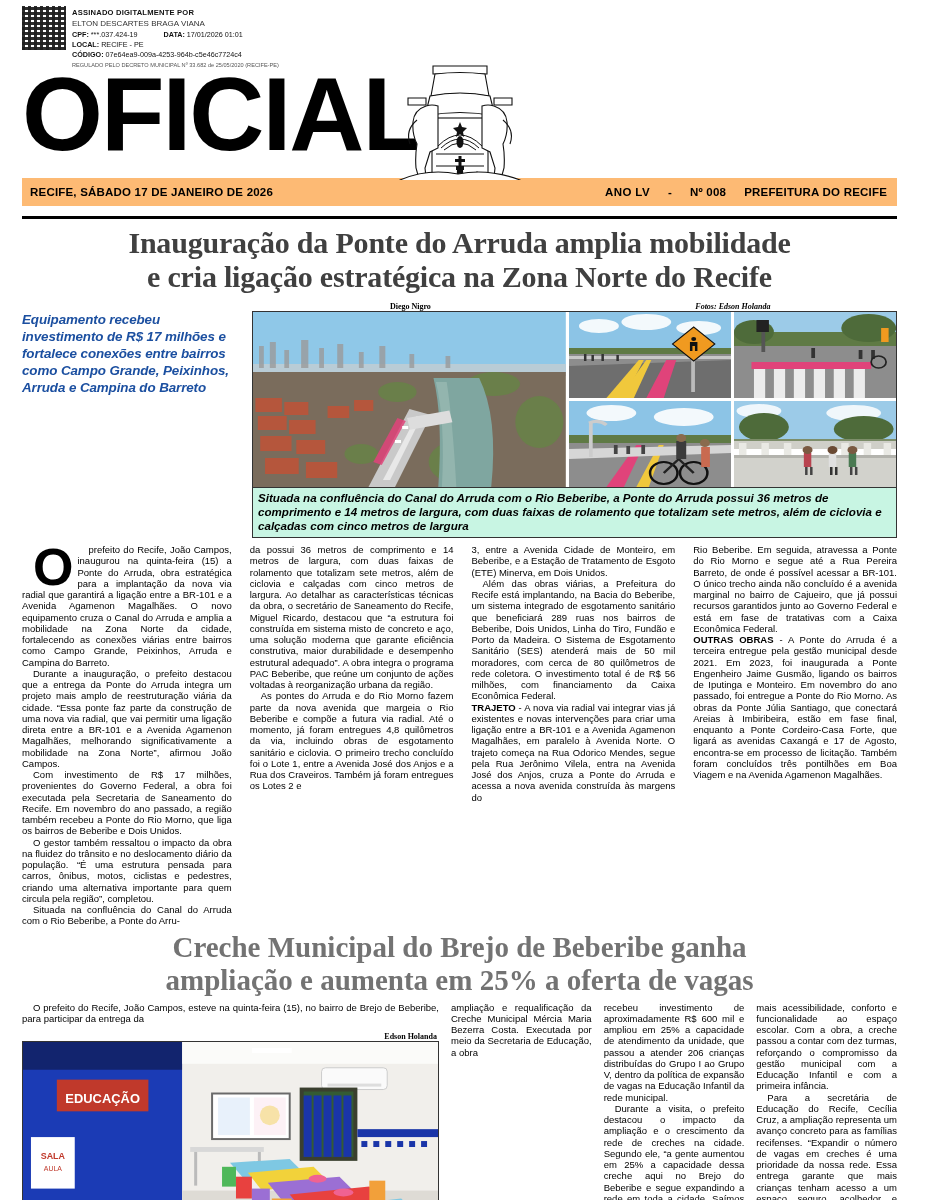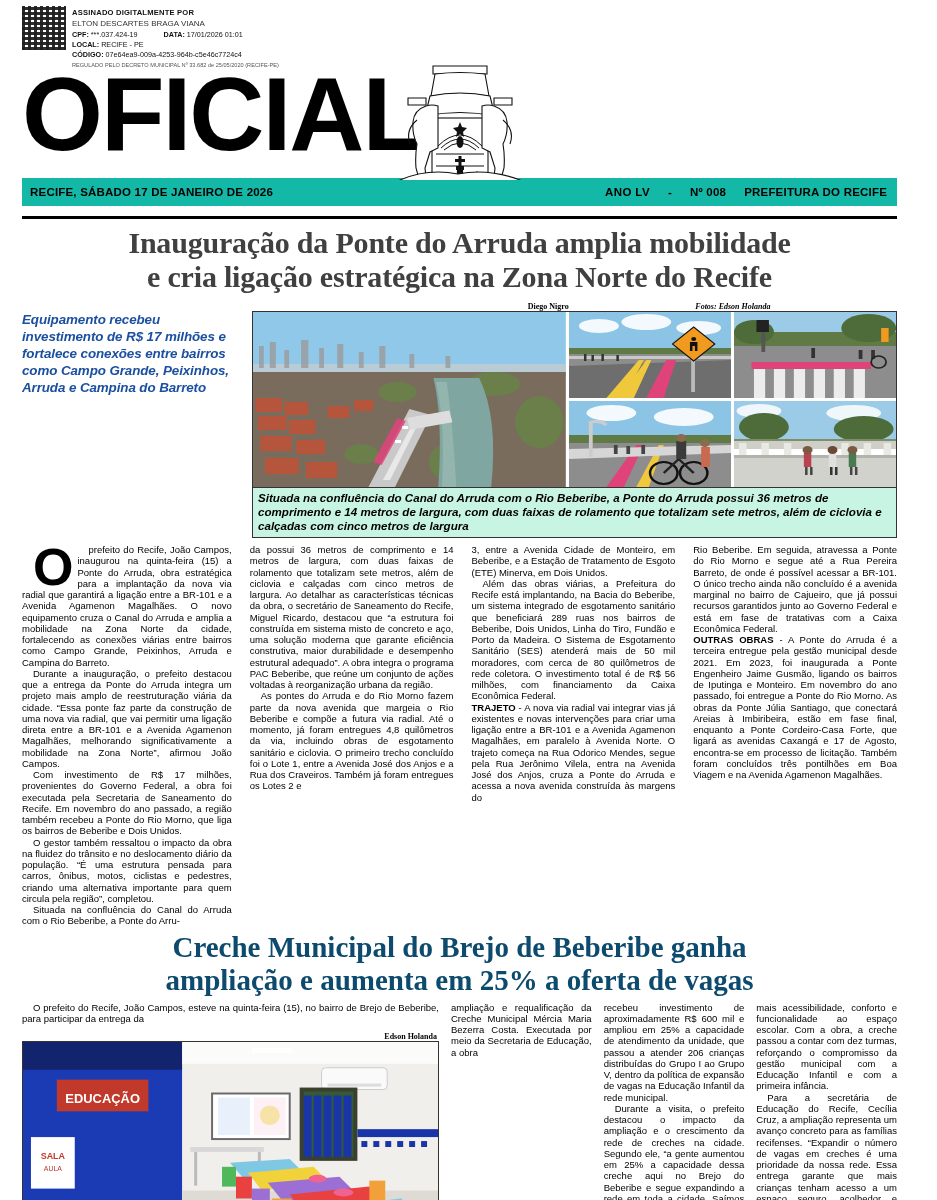--- a/index.html
+++ b/index.html
@@ -57,21 +57,21 @@
     top: 0px;
     transform: translateX(-50%);
     width: 200px;
     height: 150px;
     z-index: 5;
   }
 
   
   .datebar {
     position: relative;
-    background: #14b8a6;
+    background: #fdba74;
     height: 28px;
     display: flex;
     align-items: center;
     font-weight: bold;
     font-size: 11.5px;
     letter-spacing: .2px;
     color: #000;
     margin-top: -2px;
   }
   .datebar .dl { padding-left: 8px; }
@@ -172,21 +172,21 @@
   
   .cols4 .col + .col { padding-left: 6px; }
 
   
   .headline2 {
     font-family: "Liberation Serif", serif;
     font-weight: bold;
     font-size: 29px;
     line-height: 33px;
     text-align: center;
-    color: #0c4a6e;
+    color: #737373;
     padding: 4px 0 5px 0;
   }
 
   .art2-cols {
     display: grid;
     grid-template-columns: repeat(4, 1fr);
     column-gap: 12px;
   }
 
   .photo2-wrap { margin-top: 8px; }
@@ -310,21 +310,21 @@
   <div class="art1">
     <div>
       <div class="credit-row">
           <span></span>
         </div>
       <div class="kicker">Equipamento recebeu investimento de R$ 17 milhões e fortalece conexões entre bairros como Campo Grande, Peixinhos, Arruda e Campina do Barreto</div>
     </div>
 
     <div>
       <div class="credit-row">
-        <span class="credit" style="flex:1.93;text-align:right">Diego Nigro</span>
+        <span class="credit" style="flex:1.93;text-align:center">Diego Nigro</span>
         <span class="credit credit-right" style="flex:2">Fotos: Edson Holanda</span>
       </div>
 
       <div class="photo-grid">
 
         <div class="ph big">
           <svg width="100%" height="100%" viewBox="0 0 260 175" preserveAspectRatio="none">
             <rect width="260" height="60" fill="#8fc8e8"></rect>
             <rect y="52" width="260" height="12" fill="#b9ccd6"></rect>
             <rect y="60" width="260" height="115" fill="#7a6c5c"></rect>

